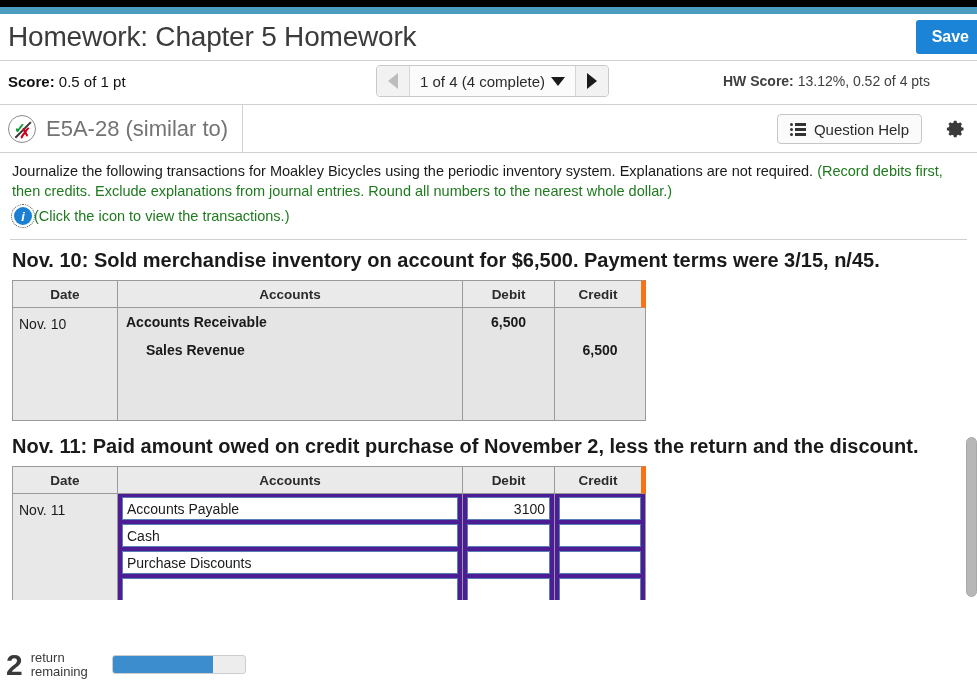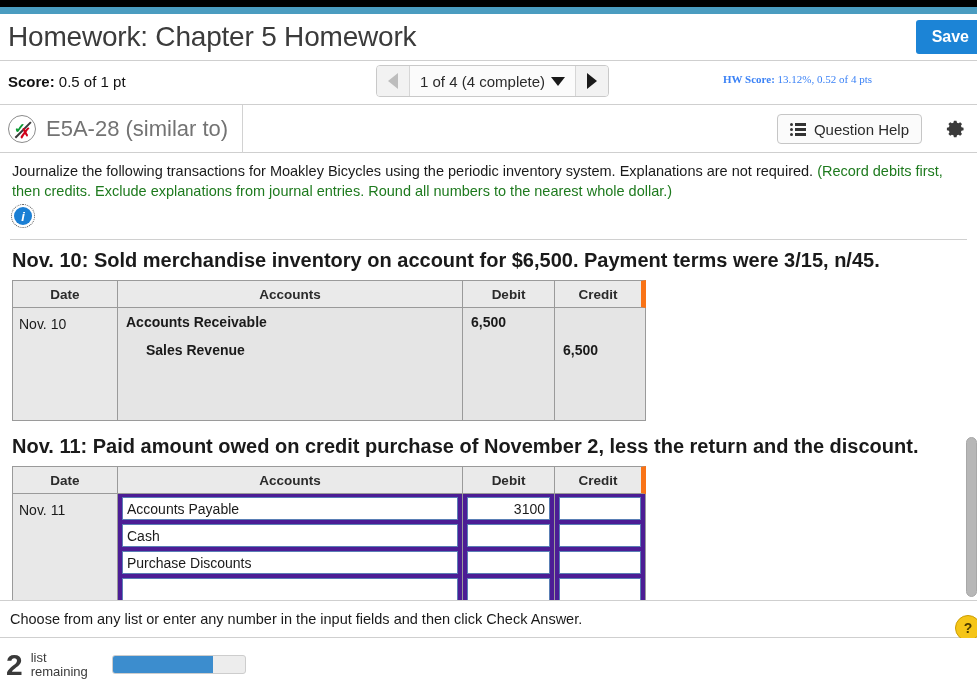--- a/index.html
+++ b/index.html
@@ -36,21 +36,21 @@
   
   .score-bar {
     position:absolute; top:61px; left:0; width:977px; height:44px;
     border-bottom:1px solid #cfcfcf; background:#fff;text-align:center;
   }
   .score-left {
     position:absolute; left:8px; top:12px; font-size:15px; color:#111; white-space:nowrap;
   }
   .score-left b, .score-right b { font-weight:bold; }
   .score-right {
-    position:absolute; left:723px; top:12px; font-size:11px; color:#3b82f6; white-space:nowrap;font-family:Liberation Serif, serif;
+    position:absolute; left:723px; top:12px; font-size:14px; color:#404040; white-space:nowrap;
   }
   .pager {
     position:absolute; left:376px; top:4px;
     display:flex; align-items:stretch; height:32px;
     border:1px solid #c9c9c9; border-radius:4px; background:#f7f7f7; overflow:hidden;
   }
   .pager-arrow {
     width:33px; display:flex; align-items:center; justify-content:center;
     background:#f2f2f2; cursor:pointer;
   }
@@ -128,21 +128,21 @@
   }
   table.journal td:last-child { border-right:1px solid #9a9a9a; }
   .col-date { width:105px; }
   .col-acct { width:345px; }
   .col-deb  { width:92px; }
   .col-cred { width:92px; }
   .cell-date { background:#e8e8e8; padding:8px 0 0 6px; }
   .cell-filled { background:#e5e5e5; padding:0;font-weight:bold; }
   .line-plain { height:28px; line-height:28px; padding:0 8px; white-space:nowrap; }
   .line-plain.indent { padding-left:28px; }
-  .line-plain.num { text-align:left; }
+  .line-plain.num { text-align:center; }
   .spacer-row { height:28px; }
 
   
   .cell-input { background:#4c1d95; padding:3px 4px; }
   .jinput {
     width:100%; height:23px; background:#fff; border:1px solid #5a7fb5;
     font-family:"Liberation Sans", sans-serif; font-size:14px; color:#1a1a1a;
     padding:0 4px; outline:none;
   }
   .jinput.num { text-align:right; }
@@ -245,20 +245,21 @@
   </div>
 
   <div class="content">
 
     <div class="instr">
       <span>Journalize the following transactions for Moakley Bicycles using the periodic inventory system. Explanations are not required. </span><span class="green">(Record debits first, then credits. Exclude explanations from journal entries. Round all numbers to the nearest whole dollar.)</span>
     </div>
 
     <div class="click-icon-line">
       <span class="info-icon">i</span>
+      <span class="green">(Click the icon to view the transactions.)</span>
     </div>
 
     <div class="hr-sep"></div>
 
     <div class="txn-line">Nov. 10: Sold merchandise inventory on account for $6,500. Payment terms were 3/15, n/45.</div>
 
     <table class="journal">
       <colgroup>
         <col class="col-date">
           <col class="col-acct">
@@ -348,30 +349,26 @@
         </tr>
       </tbody>
     </table>
 
   </div>
 
   <div class="vscroll">
     <div class="thumb"></div>
   </div>
 
-  <div class="hint-bar">
-    <div class="hint-text">Choose from any list or enter any number in the input fields and then click Check Answer.</div>
-    <div class="help-badge">?</div>
-  </div>
 
   <div class="footer">
     <div class="parts-wrap">
       <span class="parts-num">2</span>
       <span class="parts-words">
-        <span>list</span><br>
+        <span>return</span><br>
         <span>remaining</span>
       </span>
     </div>
 
   </div>
 
   <div class="progress-track">
     <div class="progress-fill" id="progress-fill" style="width: 76%;"></div>
   </div>
 

